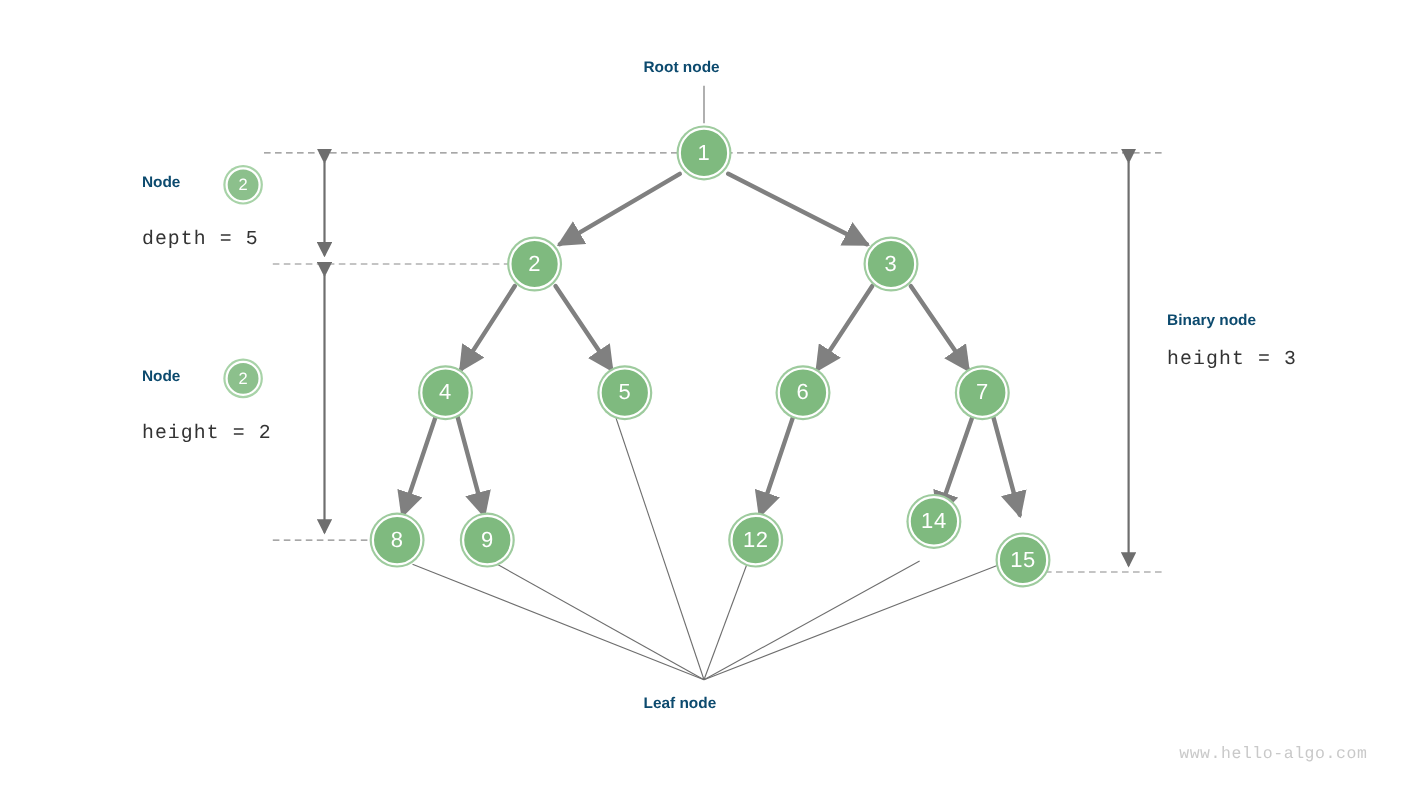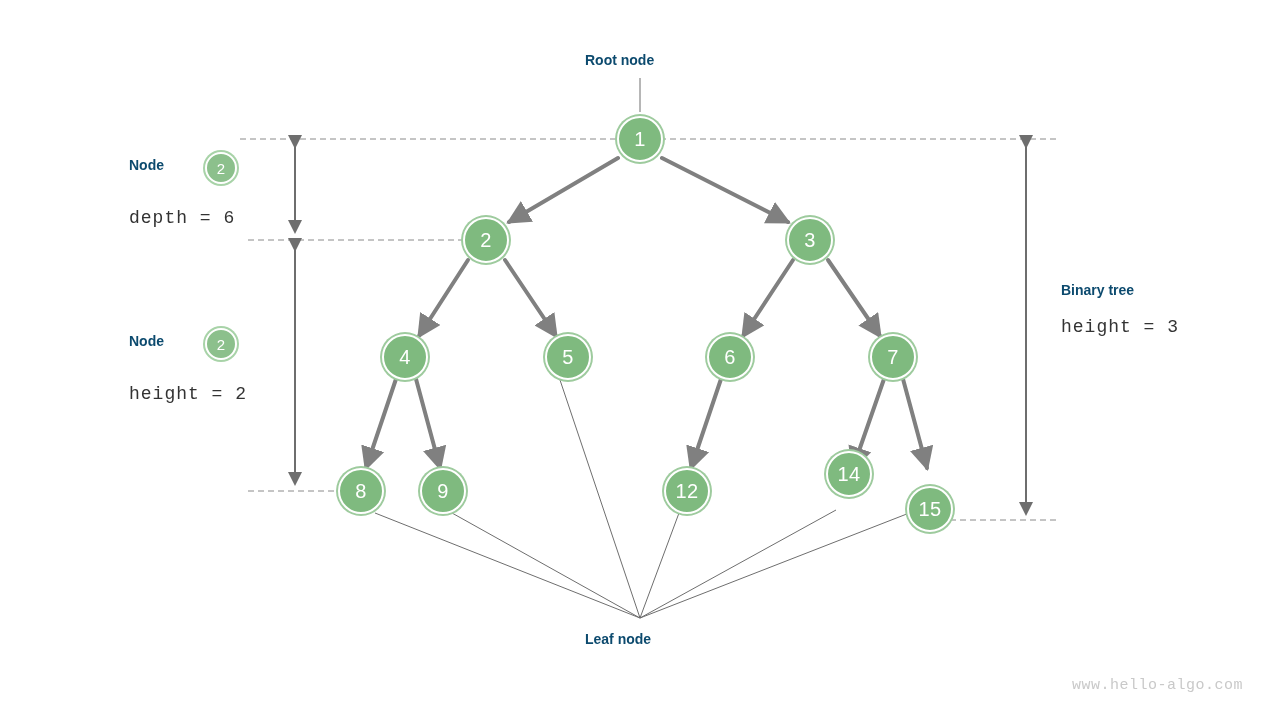--- a/index.html
+++ b/index.html
@@ -155,24 +155,24 @@
   <div class="node" style="left:687px; top:491px;">12</div>
   <div class="node" style="left:849px; top:474px;">14</div>
   <div class="node" style="left:930px; top:509px;">15</div>
 
   <div class="hdr" style="left:585px; top:52px;">Root node</div>
 
   <div class="hdr" style="left:585px; top:631px;">Leaf node</div>
 
   <div class="hdr" style="left:129px; top:157px;">Node</div>
   <div class="badge" style="left:221px; top:168px;">2</div>
-  <div class="mono" style="left:129px; top:208px;">depth = 6</div>
+  <div class="mono" style="left:129px; top:208px;">depth = 5</div>
 
   <div class="hdr" style="left:129px; top:333px;">Node</div>
   <div class="badge" style="left:221px; top:344px;">2</div>
   <div class="mono" style="left:129px; top:384px;">height = 2</div>
 
-  <div class="hdr" style="left:1061px; top:282px;">Binary tree</div>
+  <div class="hdr" style="left:1061px; top:282px;">Binary node</div>
   <div class="mono" style="left:1061px; top:317px;">height = 3</div>
 
   <div class="watermark" style="left:1072px; top:677px;">www.hello-algo.com</div>
 
 </div>
 
 </body></html>

